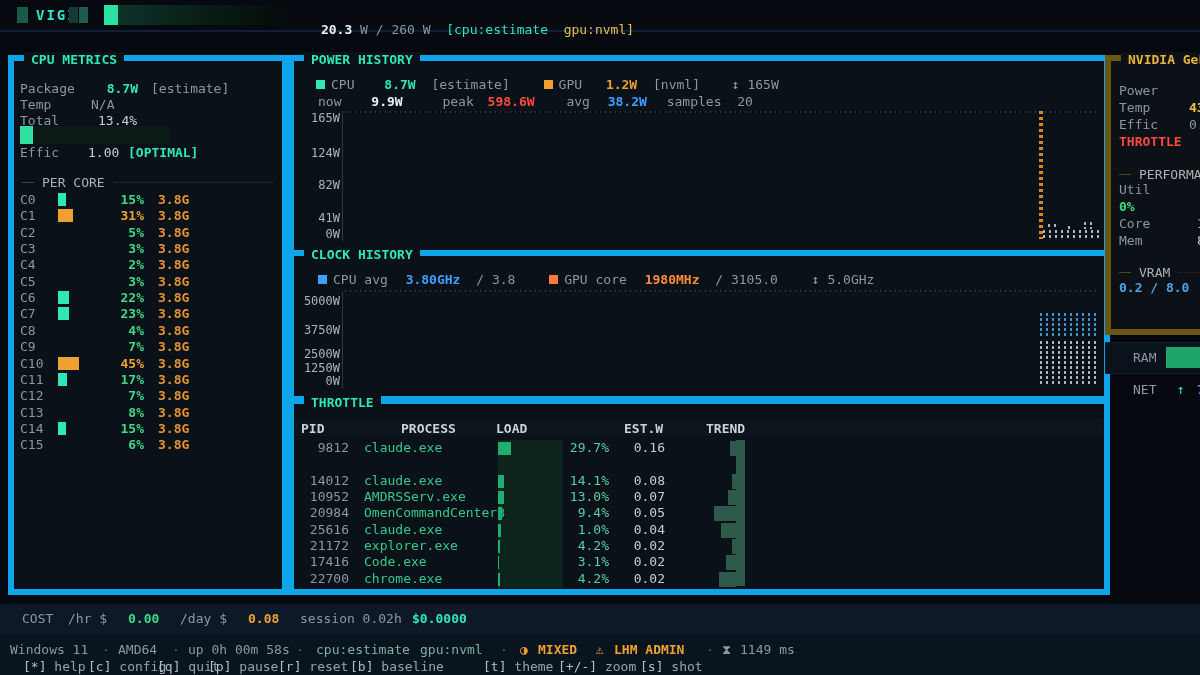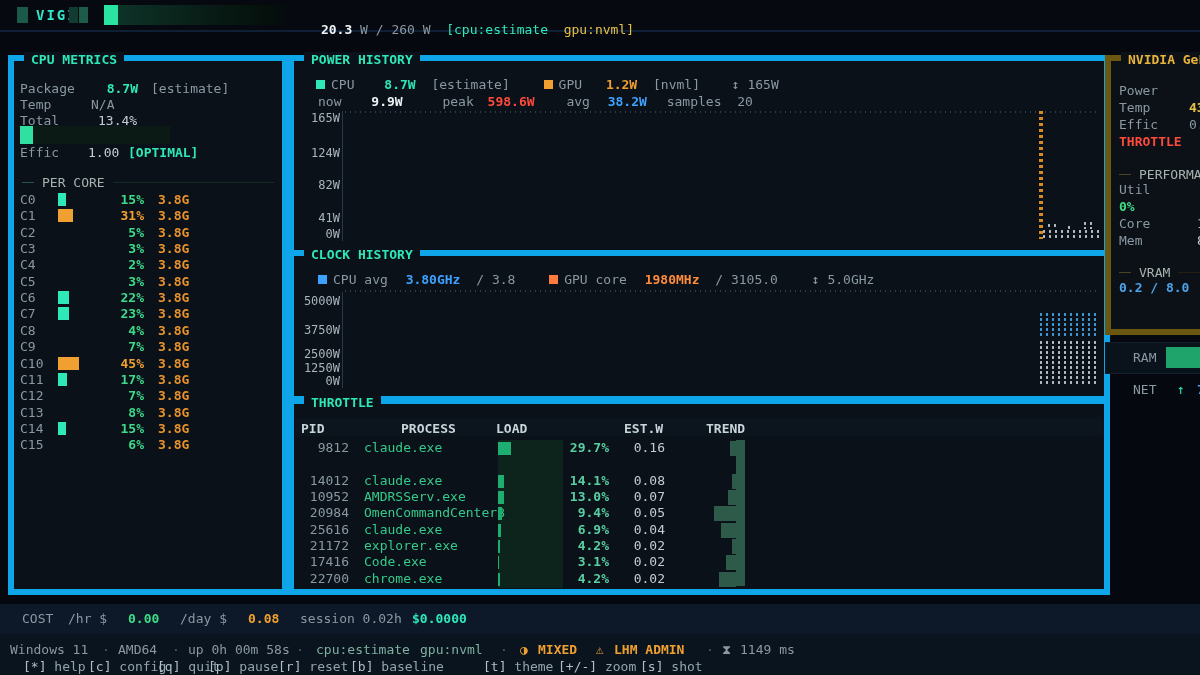--- a/index.html
+++ b/index.html
@@ -40,21 +40,21 @@
   .core-pct{position:absolute;left:70px;width:60px;text-align:right;color:#3fd98a;font-weight:bold;}
   .core-pct.hot{color:#f0a030;}
   .core-freq{position:absolute;left:144px;color:#e8922c;font-weight:bold;}
 
   
   .hdr{color:#c8d4da;font-weight:bold;}
   .proc-row{position:absolute;left:0;height:16px;width:100%;}
   .p-pid{position:absolute;left:7px;width:48px;text-align:right;color:#8a98a2;}
   .p-name{position:absolute;left:70px;color:#35c98a;}
   .p-bar{position:absolute;left:204px;top:2px;height:13px;background:#1fae72;}
-  .p-load{position:absolute;left:255px;width:60px;text-align:right;color:#58cfa0;font-weight:bold;}
+  .p-load{position:absolute;left:255px;width:60px;text-align:right;color:#58cfa0;}
   .p-estw{position:absolute;left:305px;width:66px;text-align:right;color:#c3ced4;}
   .p-trend{position:absolute;top:1px;height:15px;background:#2e5a49;}
 
   .help-item{position:absolute;top:0;white-space:pre;color:#94a4ac;}
   .help-item .hkey{color:#b0bec6;}
 </style>
 </head>
 <body>
 
 <div class="screen">
@@ -301,21 +301,21 @@
           <span class="p-name">OmenCommandCenterB</span>
           <span class="p-bar" style="width:4px;"></span>
           <span class="p-load">9.4%</span>
           <span class="p-estw">0.05</span>
           <span class="p-trend" style="left:420px;width:22px;"></span>
         </div>
         <div class="proc-row" style="top: 117.75px;">
           <span class="p-pid">25616</span>
           <span class="p-name">claude.exe</span>
           <span class="p-bar" style="width:3px;"></span>
-          <span class="p-load">6.9%</span>
+          <span class="p-load">1.0%</span>
           <span class="p-estw">0.04</span>
           <span class="p-trend" style="left:427px;width:15px;"></span>
         </div>
         <div class="proc-row" style="top: 134.1px;">
           <span class="p-pid">21172</span>
           <span class="p-name">explorer.exe</span>
           <span class="p-bar" style="width:2px;"></span>
           <span class="p-load">4.2%</span>
           <span class="p-estw">0.02</span>
           <span class="p-trend" style="left:438px;width:4px;"></span>

